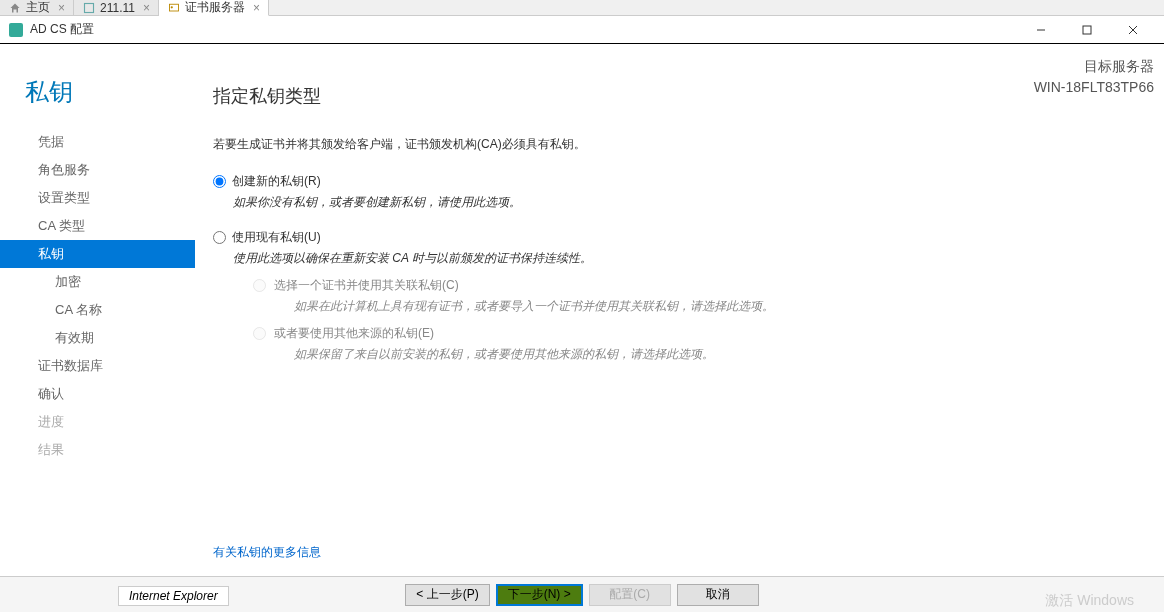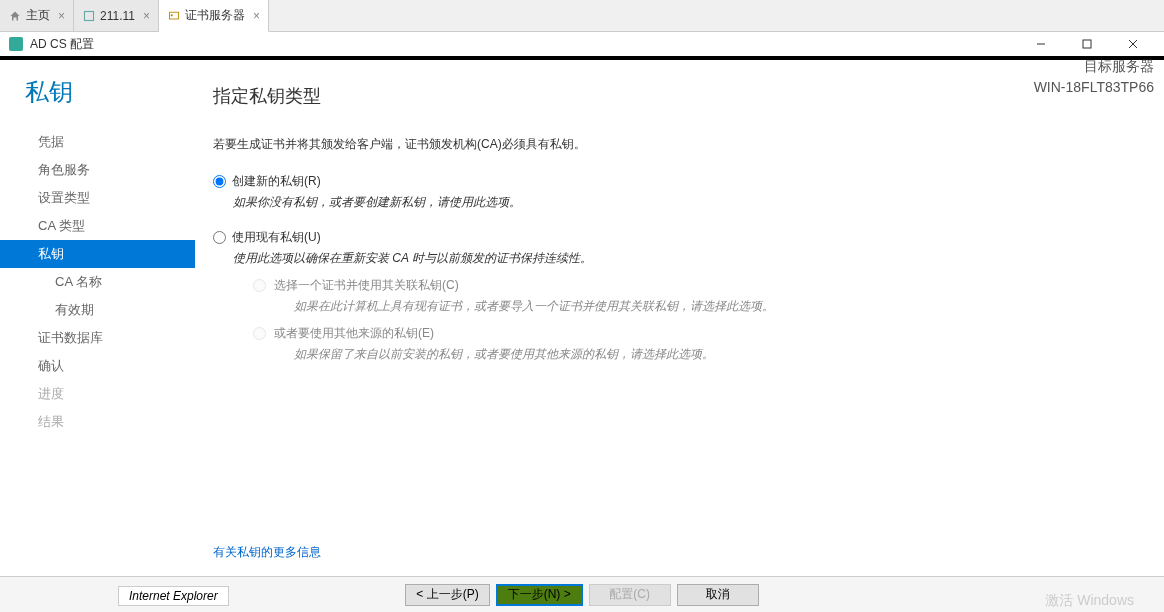--- a/index.html
+++ b/index.html
@@ -1,24 +1,24 @@
 <!DOCTYPE html>
 <html><head>
 <meta charset="utf-8">
 <style>
 * { box-sizing: border-box; margin: 0; padding: 0; }
 body { font-family: "Microsoft YaHei", "Segoe UI", sans-serif; font-size: 12px; color: #333; background: #fff; width: 1164px; height: 612px; overflow: hidden; position: relative; }
 
-.top-tabs { height: 32px; background: #f0f0f0; border-bottom: 1px solid #ccc; display: flex; align-items: stretch; }
+.top-tabs { height: 16px; background: #f0f0f0; border-bottom: 1px solid #ccc; display: flex; align-items: stretch; }
 .top-tab { display: flex; align-items: center; padding: 0 8px; border-right: 1px solid #ccc; background: #e8e8e8; gap: 4px; font-size: 12px; }
 .top-tab.active { background: #fff; border-bottom: 1px solid #fff; margin-bottom: -1px; }
 .tab-icon { width: 14px; height: 14px; display: inline-flex; align-items: center; justify-content: center; }
 .tab-close { color: #888; font-size: 12px; cursor: pointer; margin-left: 4px; }
 
-.titlebar { height: 28px; display: flex; align-items: center; padding: 0 8px; border-bottom: 4px solid #000000; }
+.titlebar { height: 28px; display: flex; align-items: center; padding: 0 8px; border-bottom: 1px solid #000000; }
 .titlebar-icon { width: 16px; height: 16px; margin-right: 6px; }
 .titlebar-title { flex: 1; font-size: 12px; color: #333; }
 .win-controls { display: flex; gap: 0; }
 .win-btn { width: 46px; height: 26px; display: flex; align-items: center; justify-content: center; cursor: pointer; }
 
 .content { display: flex; position: absolute; top: 56px; left: 0; right: 0; bottom: 36px; }
 
 .left-panel { width: 195px; padding-top: 20px; }
 .page-title { font-size: 24px; color: #0078b8; font-weight: 300; padding: 0 0 20px 25px; }
 .nav-item { padding: 5px 0 5px 38px; font-size: 13px; color: #666; cursor: pointer; }
@@ -114,20 +114,21 @@
 </div>
 
 <div class="content">
   <div class="left-panel">
     <div class="page-title">私钥</div>
     <div class="nav-item">凭据</div>
     <div class="nav-item">角色服务</div>
     <div class="nav-item">设置类型</div>
     <div class="nav-item">CA 类型</div>
     <div class="nav-item active">私钥</div>
+    <div class="nav-item indent">加密</div>
     <div class="nav-item indent">CA 名称</div>
     <div class="nav-item indent">有效期</div>
     <div class="nav-item">证书数据库</div>
     <div class="nav-item">确认</div>
     <div class="nav-item disabled">进度</div>
     <div class="nav-item disabled">结果</div>
   </div>
 
   <div class="main-panel">
     <div class="target-server">

